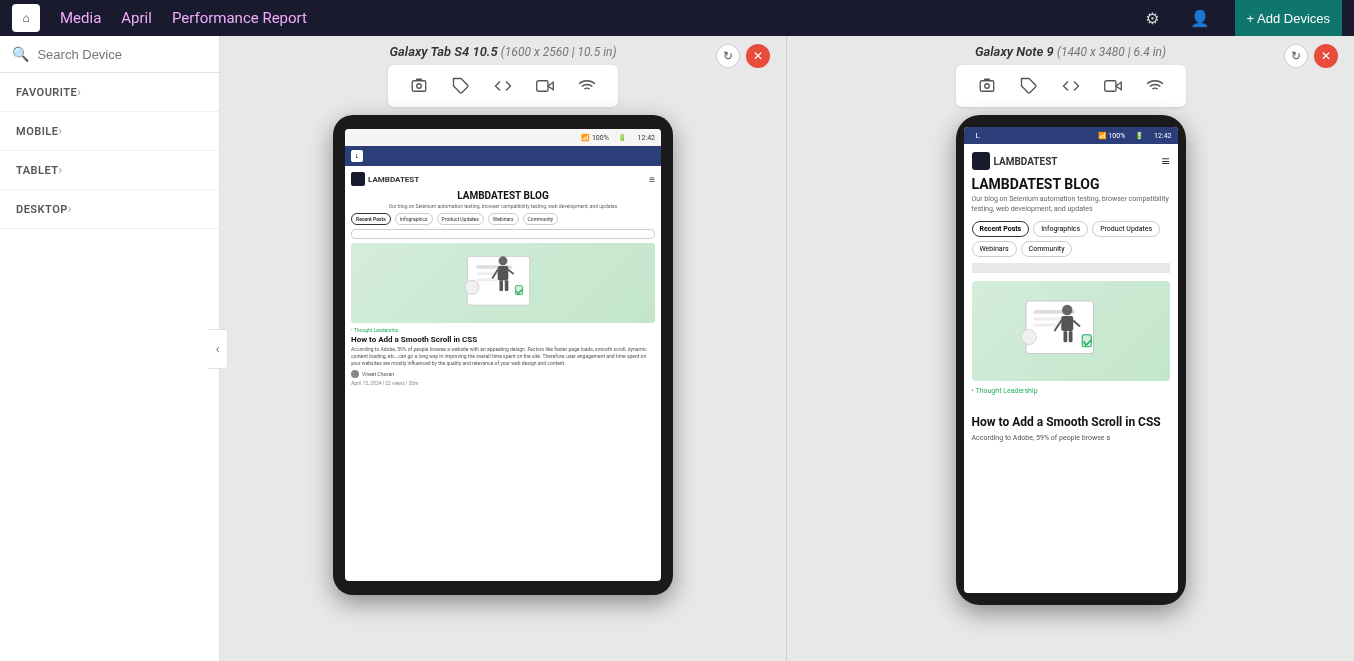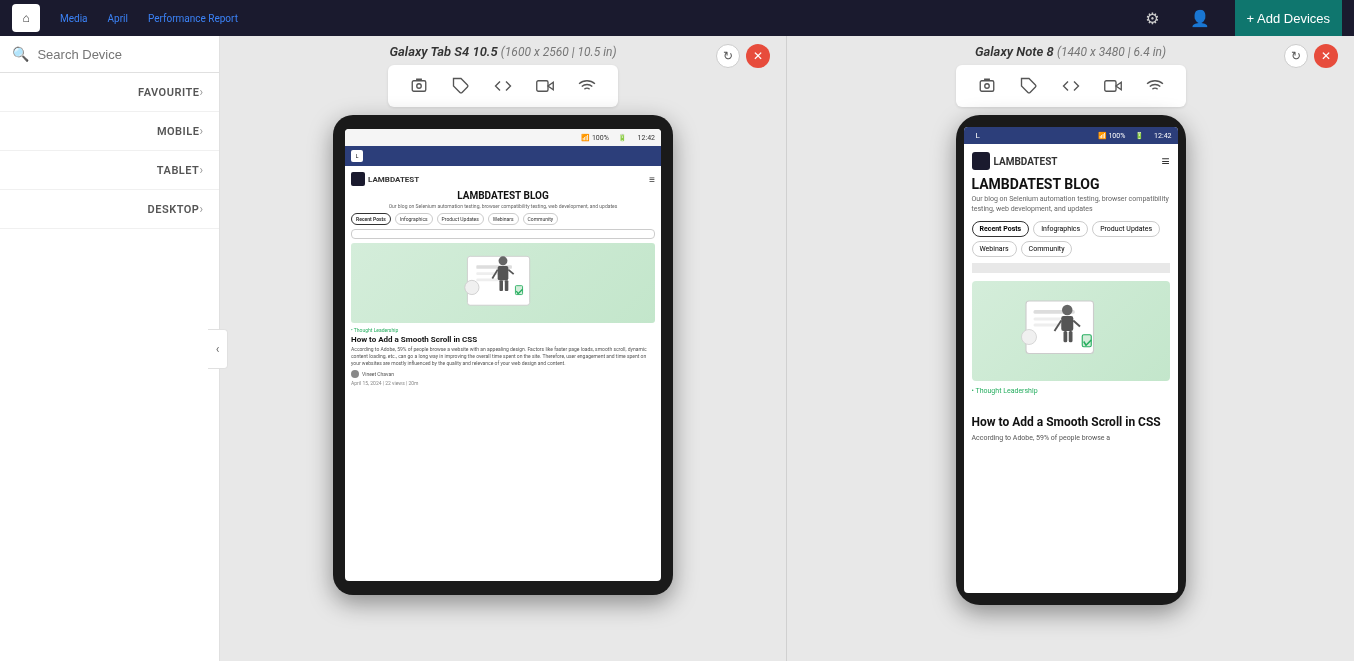--- a/index.html
+++ b/index.html
@@ -16,22 +16,22 @@
       flex-shrink: 0;
     }
     .nav-logo {
       width: 28px; height: 28px;
       background: #fff;
       border-radius: 4px;
       display: flex; align-items: center; justify-content: center;
       color: #333; font-size: 12px; font-weight: bold;
     }
     .nav-item {
-      color: #3b82f6;
-      font-size: 10px;
+      color: #f0abfc;
+      font-size: 15px;
       cursor: pointer;
     }
     .nav-spacer { flex: 1; }
     .nav-icon-btn {
       width: 28px; height: 28px;
       border-radius: 50%;
       display: flex; align-items: center; justify-content: center;
       cursor: pointer;
       color: #ccc;
       font-size: 16px;
@@ -75,21 +75,21 @@
       outline: none;
       font-size: 13px;
       color: #4d7c0f;
       width: 100%;
     }
     .search-icon { color: #999; font-size: 14px; }
 
     .sidebar-category {
       display: flex;
       align-items: center;
-      justify-content: flex-end;
+      justify-content: flex-start;
       padding: 12px 16px;
       cursor: pointer;
       border-bottom: 1px solid #f0f0f0;
     }
     .sidebar-category-label {
       font-size: 11px;
       font-weight: 600;
       letter-spacing: 0.5px;
       color: #555;
       text-transform: uppercase;
@@ -593,21 +593,21 @@
             <div class="mock-date">April 15, 2024  |  22 views  |  20m</div>
           </div>
         </div>
       </div>
     </div>
 
     <div class="device-panel" style="border-right:none;">
 
       <div class="device-header">
         <div class="device-title">
-          <strong>Galaxy Note 8</strong>
+          <strong>Galaxy Note 9</strong>
           <span>(1440 x 3480 | 6.4 in)</span>
         </div>
         <div class="device-header-actions">
           <div class="header-icon-btn">↻</div>
           <div class="close-btn-red">✕</div>
         </div>
       </div>
 
       <div class="device-toolbar">
         <div class="toolbar-icon">

